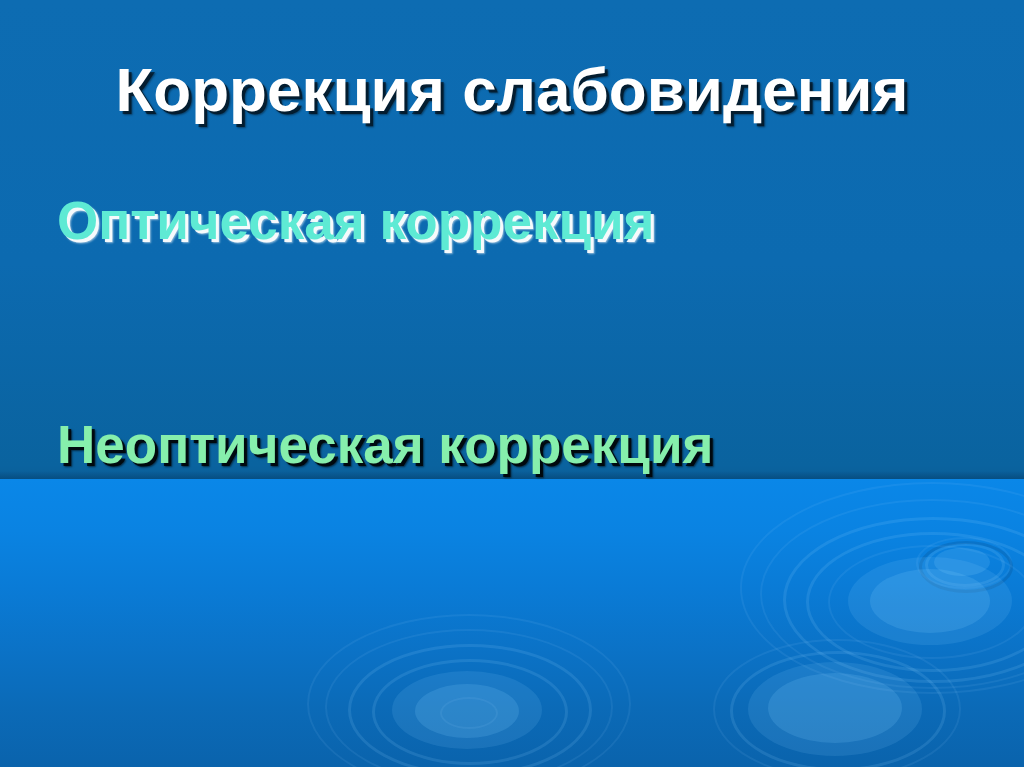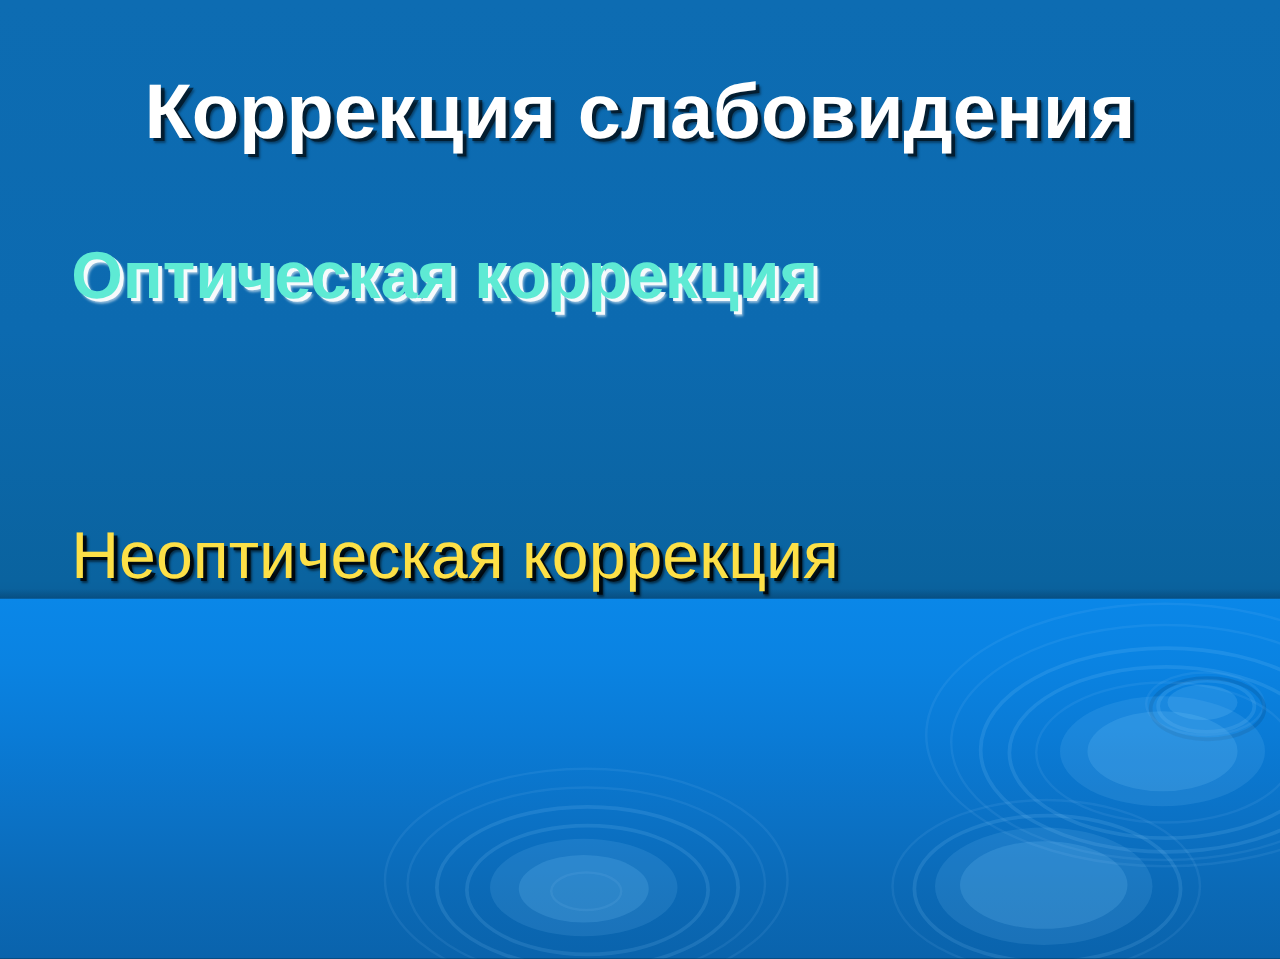--- a/index.html
+++ b/index.html
@@ -108,23 +108,23 @@
     color: #5eead4;
     text-shadow:
         3px 3px 0 rgba(255,255,255,0.92),
         4px 4px 2px rgba(255,255,255,0.55);
     white-space: nowrap;
   }
   .line-nonoptic {
     position: absolute;
     left: 57px; top: 417px;
     font-size: 53px;
-    font-weight: normal;
+    font-weight: bold;
     line-height: 1.05;
-    color: #fde047;
+    color: #86efac;
     text-shadow:
         3px 3px 0 rgba(0,0,0,0.80),
         4px 4px 2px rgba(0,0,0,0.55);
     white-space: nowrap;
   }
 </style>
 </head>
 <body>
 
 <div id="slide">

